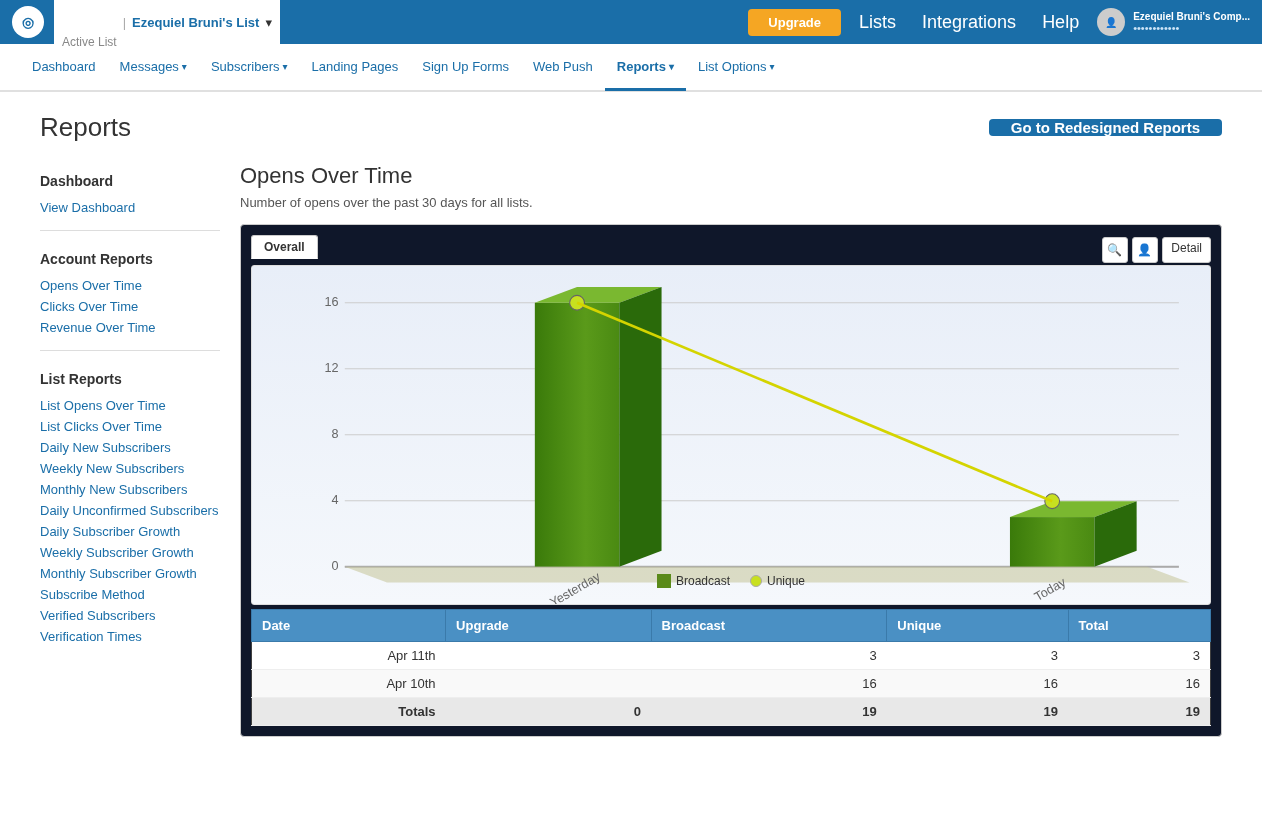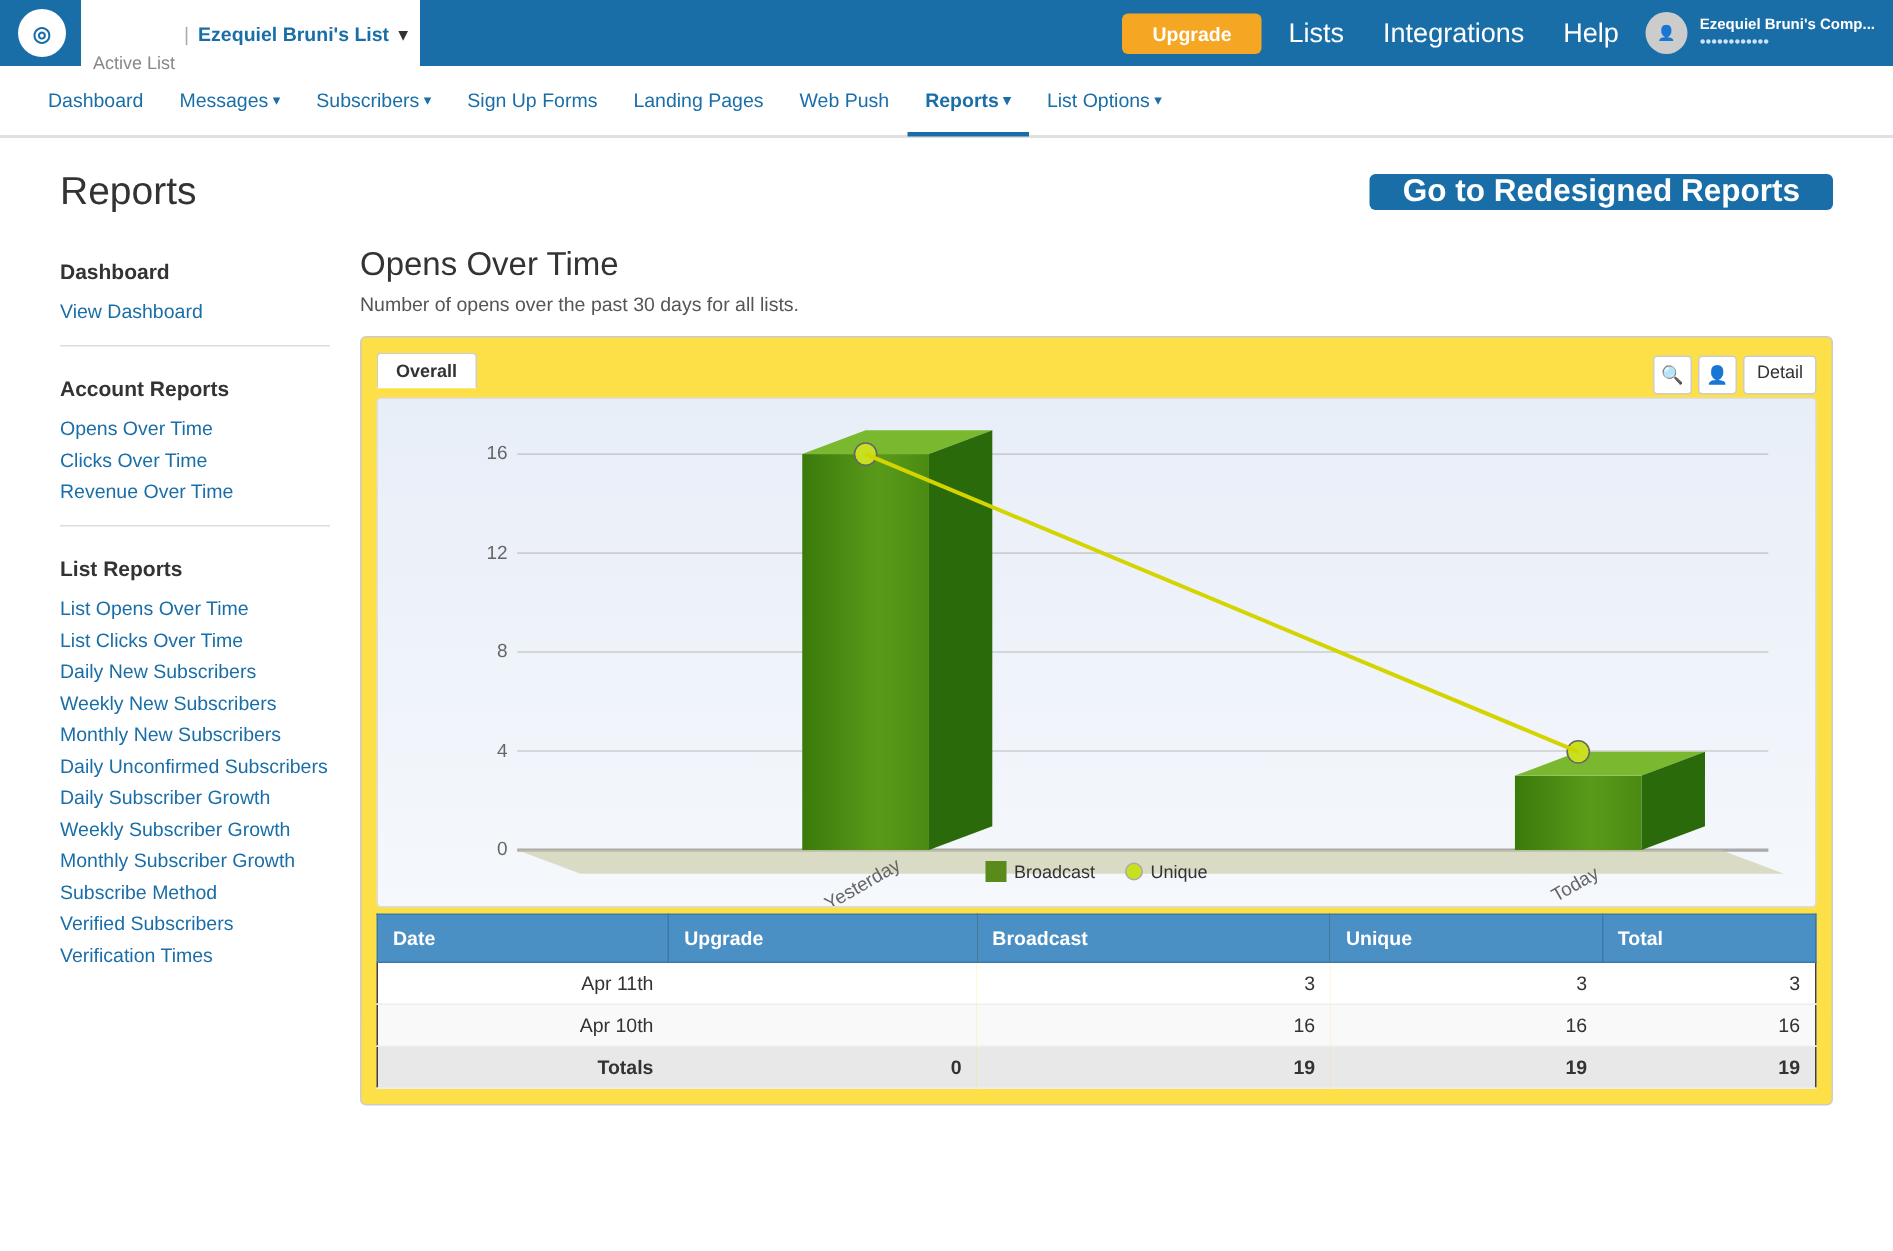--- a/index.html
+++ b/index.html
@@ -115,21 +115,21 @@
       font-size: 26px;
       font-weight: normal;
       color: #333;
     }
     .redesigned-btn {
       background: #1a6ea8;
       color: #fff;
       border: none;
       border-radius: 4px;
       padding: 0 22px;
-      font-size: 21px;
+      font-size: 15px;
       font-weight: bold;
       cursor: pointer;
     }
 
     
     .sidebar {
       width: 200px;
       flex-shrink: 0;
       padding-right: 20px;
       padding-top: 10px;
@@ -170,21 +170,21 @@
     .report-subtitle {
       font-size: 13px;
       color: #555;
       margin-bottom: 14px;
     }
 
     
     .chart-wrapper {
       border: 1px solid #ccc;
       border-radius: 4px;
-      background: #fde047;
+      background: #0f172a;
       padding: 10px;
     }
     .chart-tabs {
       display: flex;
       gap: 2px;
       margin-bottom: 6px;
     }
     .chart-tab {
       background: #e8e8e8;
       border: 1px solid #ccc;
@@ -305,24 +305,24 @@
   </a>
   <a class="nav-item">
     <span>Messages</span>
     <span class="nav-arrow">▾</span>
   </a>
   <a class="nav-item">
     <span>Subscribers</span>
     <span class="nav-arrow">▾</span>
   </a>
   <a class="nav-item">
+    <span>Landing Pages</span>
+  </a>
+  <a class="nav-item">
     <span>Sign Up Forms</span>
-  </a>
-  <a class="nav-item">
-    <span>Landing Pages</span>
   </a>
   <a class="nav-item">
     <span>Web Push</span>
   </a>
   <a class="nav-item active">
     <span>Reports</span>
     <span class="nav-arrow">▾</span>
   </a>
   <a class="nav-item">
     <span>List Options</span>

